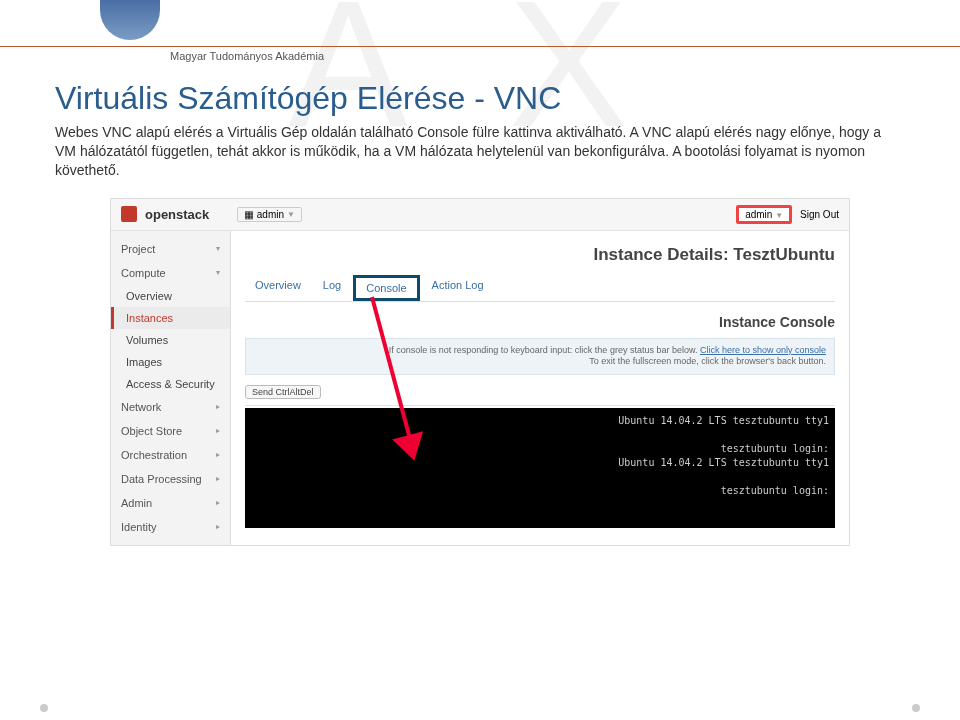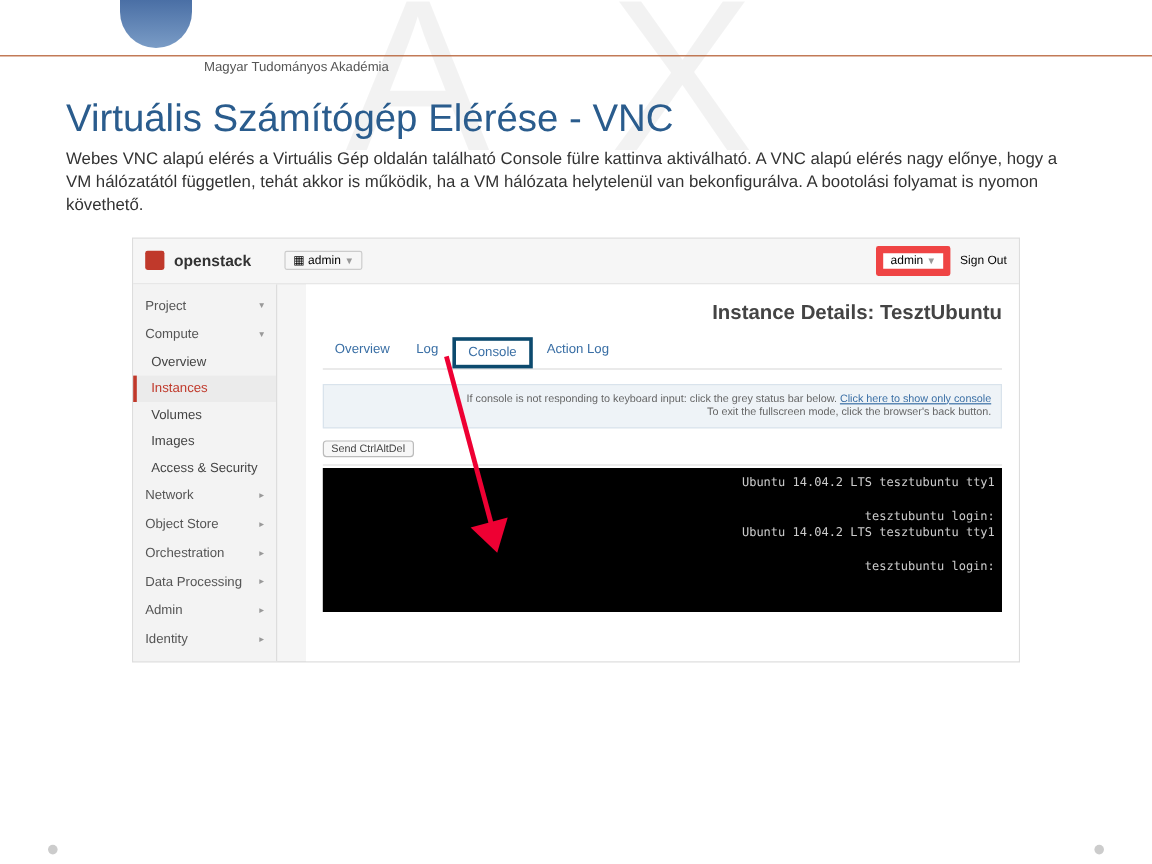--- a/index.html
+++ b/index.html
@@ -83,22 +83,22 @@
   .os-logo-text { font-weight:bold; font-size:13px; color:#333; }
   .os-domain {
     margin-left: 20px;
     border: 1px solid #ccc;
     border-radius: 2px;
     padding: 1px 6px;
     font-size: 10px;
     display:flex; align-items:center; gap:3px;
   }
   .os-header-right { margin-left:auto; display:flex; gap:8px; align-items:center; font-size:10px; }
-  .btnlike { border:6px solid #ef4444; border-radius:2px; padding:1px 6px; background:#fff; }
-  .os-body { display:flex;gap:24px; }
+  .btnlike { border:3px solid #ef4444; border-radius:2px; padding:1px 6px; background:#fff; }
+  .os-body { display:flex; }
   .os-sidebar { width:120px; background:#f3f3f3; border-right:1px solid #ddd; padding:6px 0; }
   .side-group { font-size:11px; color:#555; padding:6px 10px; }
   .side-item { font-size:11px; color:#444; padding:5px 12px; border-left:3px solid transparent; }
   .side-item.active { color:#c0392b; border-left:3px solid #c0392b; background:#ebebeb; }
   .side-sub { display:flex; align-items:center; justify-content:space-between; }
   .caret { font-size:8px; color:#999; }
   .os-main { flex:1; padding:10px 14px; background:#fff;text-align:right; }
   .inst-title { font-size:17px; font-weight:bold; color:#444; margin:4px 0 10px 0; }
   .tabs { display:flex; gap:2px; border-bottom:1px solid #ddd; padding-bottom:0; margin-bottom:12px; }
   .tab { padding:4px 10px; font-size:11px; color:#3a6fa5; cursor:pointer; position:relative; }
@@ -218,20 +218,21 @@
       </div>
 
       <div class="os-main">
         <div class="inst-title">Instance Details: TesztUbuntu</div>
         <div class="tabs">
           <div class="tab">Overview</div>
           <div class="tab">Log</div>
           <div class="tab console-tab">Console</div>
           <div class="tab">Action Log</div>
         </div>
+        <div class="panel-title">Instance Console</div>
         <div class="hint-bar">
           <span>If console is not responding to keyboard input: click the grey status bar below. </span>
           <a>Click here to show only console</a><br>
           <span>To exit the fullscreen mode, click the browser's back button.</span>
         </div>
         <div class="connect-row">
           <span class="sendcad">Send CtrlAltDel</span>
         </div>
         <div class="terminal" id="terminal">Ubuntu 14.04.2 LTS tesztubuntu tty1
 

